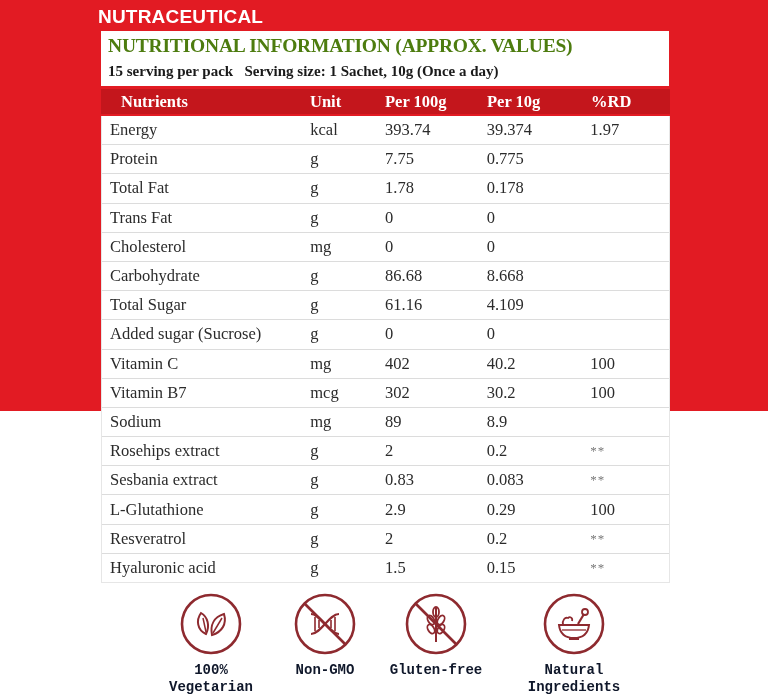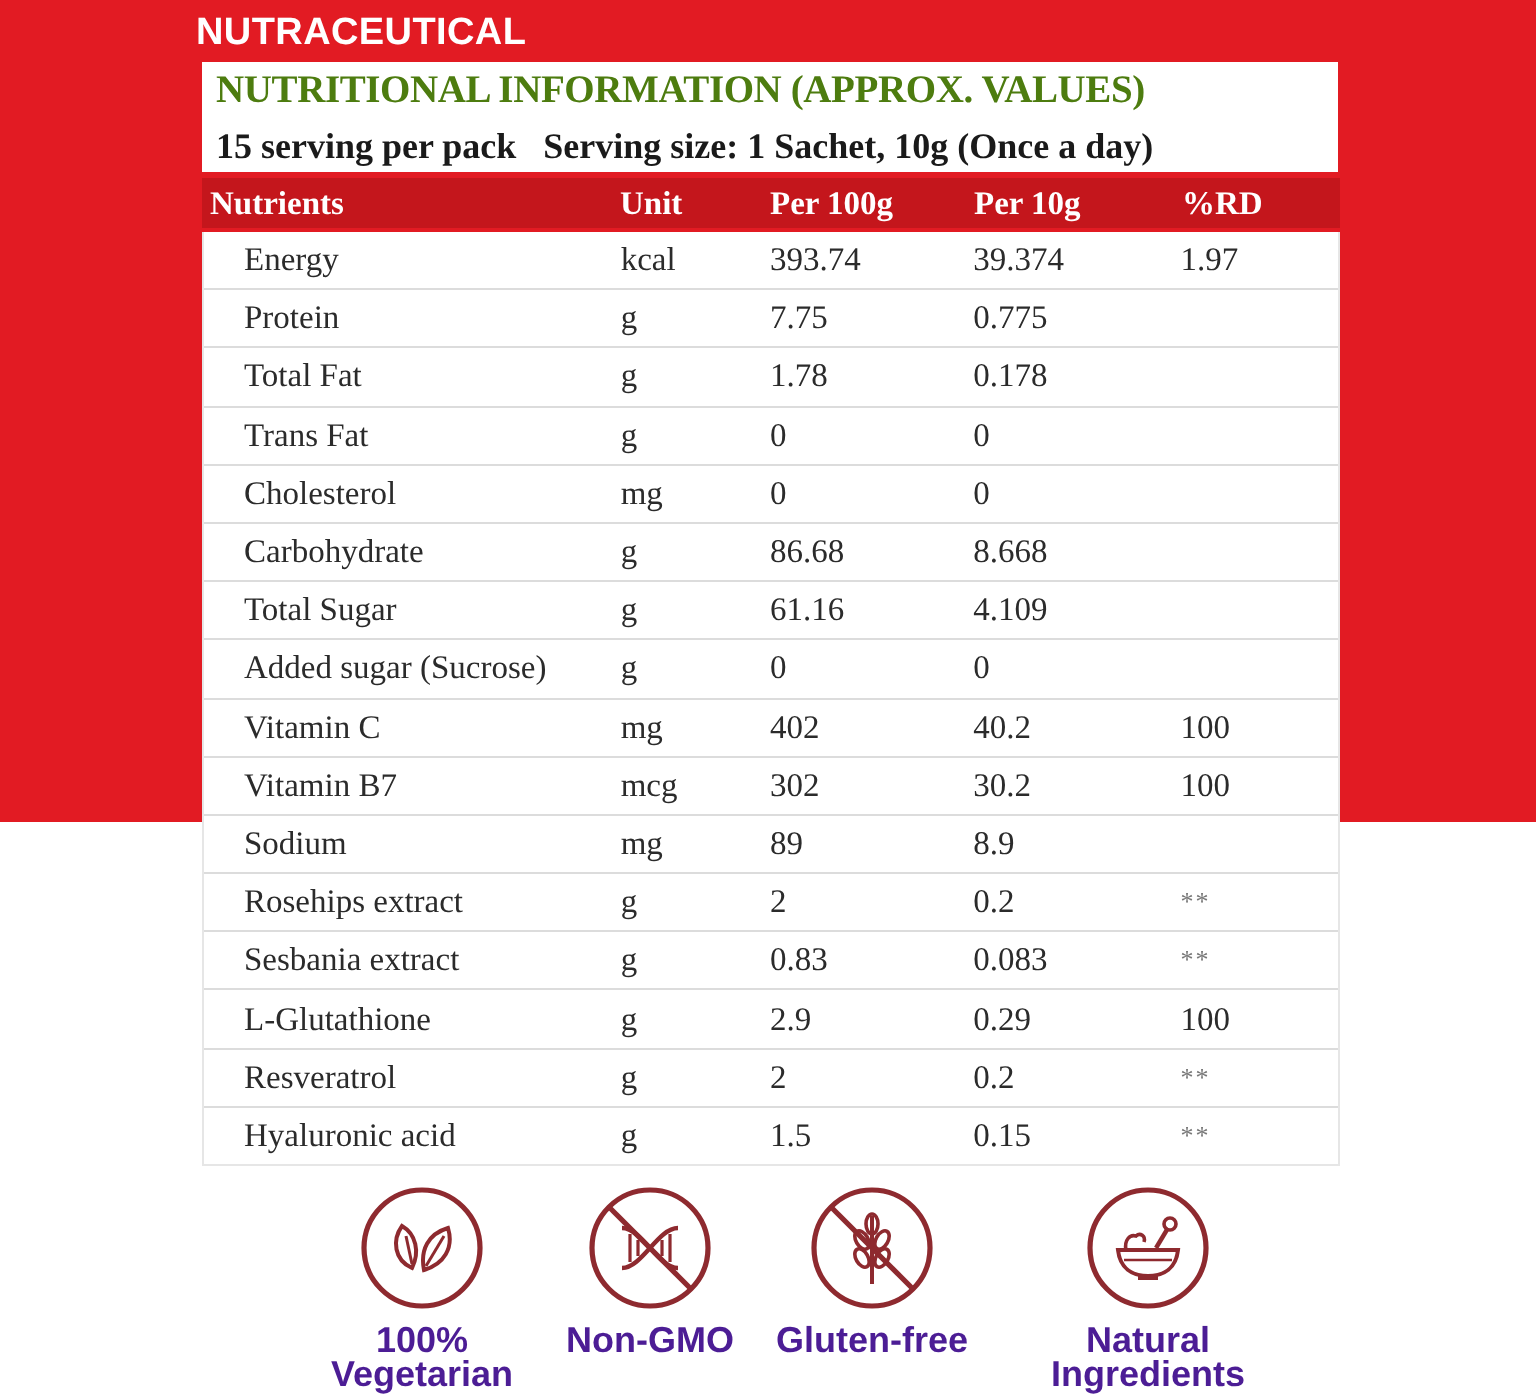--- a/index.html
+++ b/index.html
@@ -20,54 +20,54 @@
   .title-box {
     position:absolute; left:101px; top:31px; width:568px; height:55px;
     background:#ffffff;
   }
   .title-box .t1 {
     position:absolute; left:7px; top:4px;
     font-size:19.5px; font-weight:bold; color:#4d7c0f; letter-spacing:-0.2px;
   }
   .title-box .t2 {
     position:absolute; left:7px; top:32px;
-    font-size:18px; font-weight:bold; color:#1a1a1a; white-space:pre;
+    font-size:15px; font-weight:bold; color:#1a1a1a; white-space:pre;
   }
   .table-wrap {
     position:absolute; left:101px; top:89px; width:569px;
   }
   .hdr {
     display:flex; height:25px; align-items:center;
     background:#c4161c; color:#ffffff; font-weight:bold; font-size:16.5px;
   }
   .body {
     background:#ffffff; margin-top:2px;
     border:1px solid #e6e6e6; border-top:none;
   }
   .row {
     display:flex; height:28.2px; align-items:center;
     border-bottom:1px solid #dcdcdc; font-size:16.5px; color:#2b2b2b;
   }
   .row:last-child { border-bottom:none; }
-  .c1 { width:209px; padding-left:20px; box-sizing:border-box; }
+  .c1 { width:209px; padding-left:8px; box-sizing:border-box; }
   .c2 { width:75px; }
   .c3 { width:102px; }
   .c4 { width:104px; }
   .c5 { width:79px; }
-  .hdr .c1 { padding-left:4px; }
+  .hdr .c1 { padding-left:20px; }
   .hdr .c2 { padding-left:0; }
   .star { color:#777; font-size:13px; letter-spacing:1px; }
   .badges { position:absolute; left:0; top:592px; width:768px; height:106px; }
   .badge {
     position:absolute; top:0; width:140px; text-align:center;
   }
   .badge svg { display:block; margin:0 auto; }
   .badge .lbl {
-    font-family:Liberation Sans, sans-serif; font-weight:bold;
-    font-size:18px; color:#4c1d95; line-height:17px; margin-top:6px;
+    font-family:Liberation Mono, monospace; font-weight:bold;
+    font-size:14px; color:#0f172a; line-height:17px; margin-top:6px;
   }
 </style>
 </head>
 <body>
 
 <div class="red-bg"></div>
 <div class="brand">NUTRACEUTICAL</div>
 
 <div class="title-box">
   <div class="t1">NUTRITIONAL INFORMATION (APPROX. VALUES)</div>

